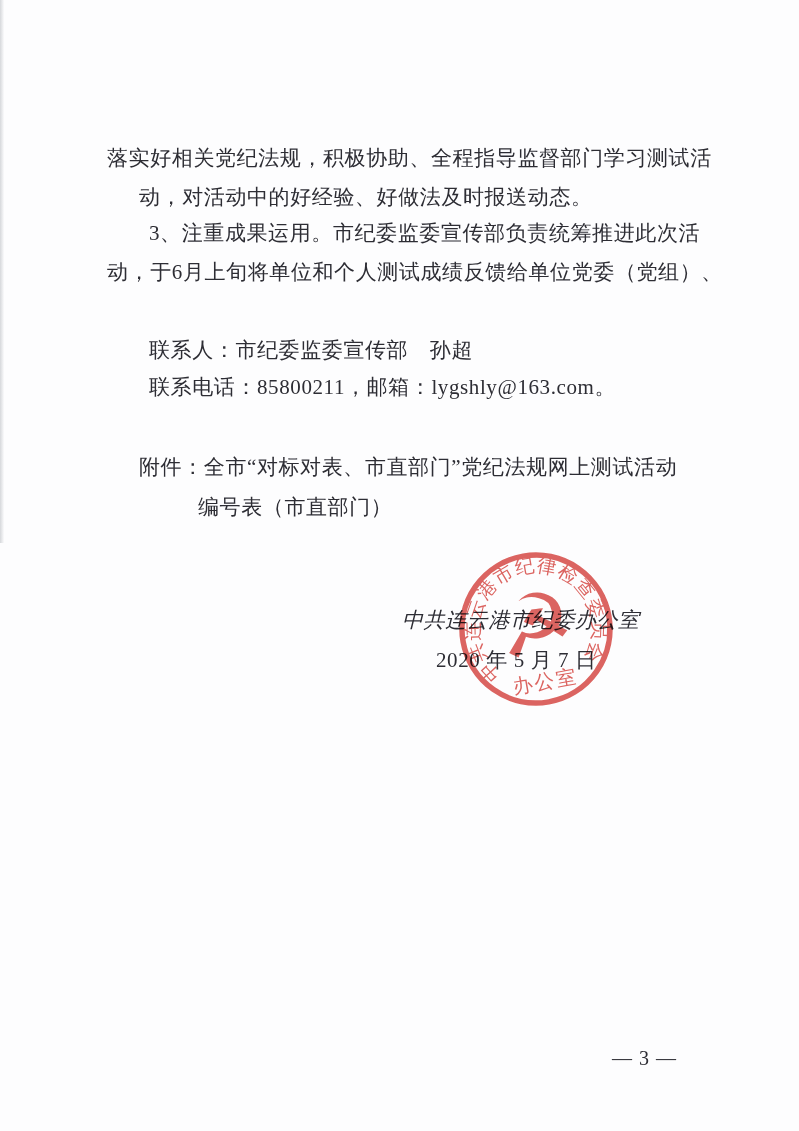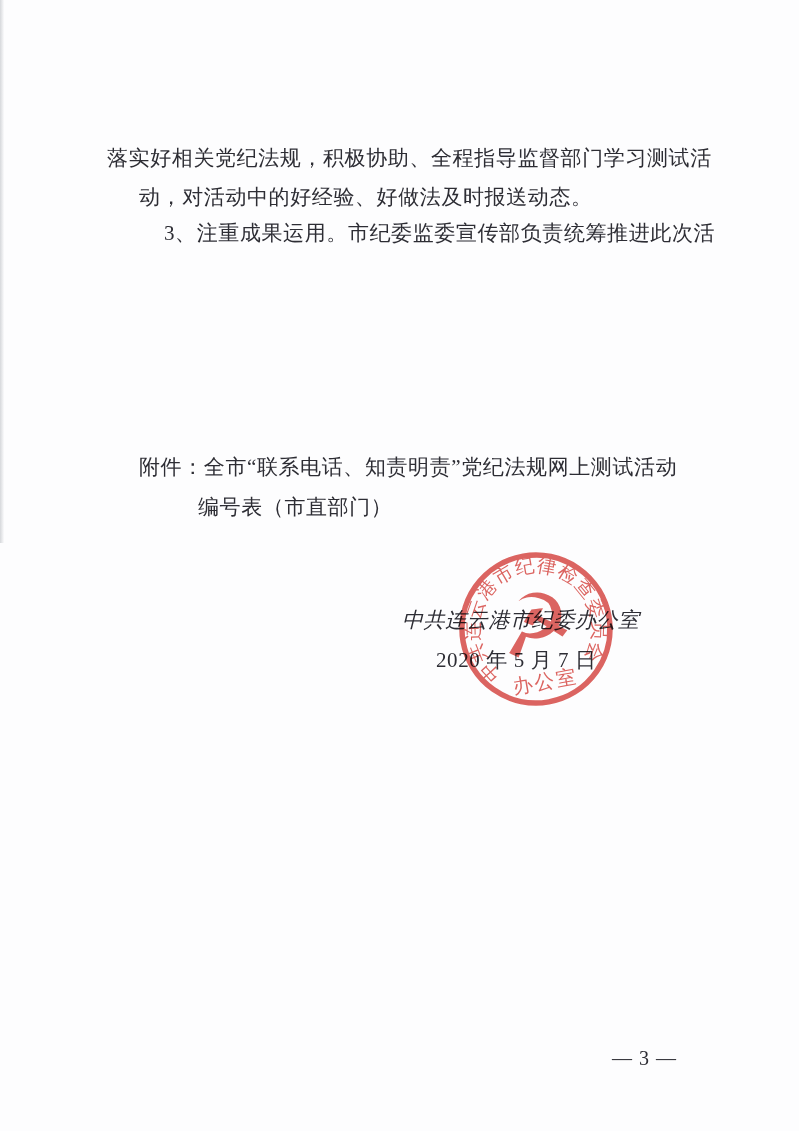--- a/index.html
+++ b/index.html
@@ -21,21 +21,21 @@
   .line {
     position: absolute;
     height: 34px;
     line-height: 34px;
     font-size: 21px;
     letter-spacing: 0.6px;
     white-space: nowrap;
   }
   .l1  { top: 141px; left: 107px; }
   .l2  { top: 180px; left: 107px; margin-left: 32px; }
-  .l3  { top: 216px; left: 164px; }
+  .l3  { top: 216px; left: 149px; }
   .l4  { top: 255px; left: 107px; }
   .l5  { top: 293px; left: 107px; }
   .l6  { top: 333px; left: 149px; }
   .l7  { top: 370px; left: 149px; }
   .l8  { top: 450px; left: 139px; }
   .l9  { top: 490px; left: 198px; }
   .sig-org  { top: 603px; left: 402px; font-style: italic; }
   .sig-date { top: 643px; left: 436px; }
   .page-num { top: 1041px; left: 612px; font-size: 20px; letter-spacing: 1px; }
   .seal {
@@ -51,21 +51,24 @@
 </style>
 </head>
 <body>
 
 <div class="page">
   <div class="scan-edge"></div>
 
   <div class="line l1">落实好相关党纪法规，积极协助、全程指导监督部门学习测试活</div>
   <div class="line l2">动，对活动中的好经验、好做法及时报送动态。</div>
   <div class="line l3">3、注重成果运用。市纪委监委宣传部负责统筹推进此次活</div>
-  <div class="line l8">附件：全市“联系电话、知责明责”党纪法规网上测试活动</div>
+  <div class="line l4">动，于6月上旬将单位和个人测试成绩反馈给单位党委（党组）、</div>
+  <div class="line l6">联系人：市纪委监委宣传部　孙超</div>
+  <div class="line l7">联系电话：85800211，邮箱：lygshly@163.com。</div>
+  <div class="line l8">附件：全市“对标对表、市直部门”党纪法规网上测试活动</div>
   <div class="line l9">编号表（市直部门）</div>
 
   <div class="line sig-org">中共连云港市纪委办公室</div>
   <div class="line sig-date">2020 年 5 月 7 日</div>
 
   <div class="seal">
     <svg width="156" height="156" viewBox="0 0 156 156">
       <circle cx="78" cy="78" r="74" fill="none" stroke="#d9504b" stroke-width="5.5"></circle>
       <path id="sealArc" d="M 37.7 118.3 A 57 57 0 1 1 118.3 118.3" fill="none"></path>
       <text font-size="19" fill="#d9504b" letter-spacing="1.2" text-anchor="middle">

